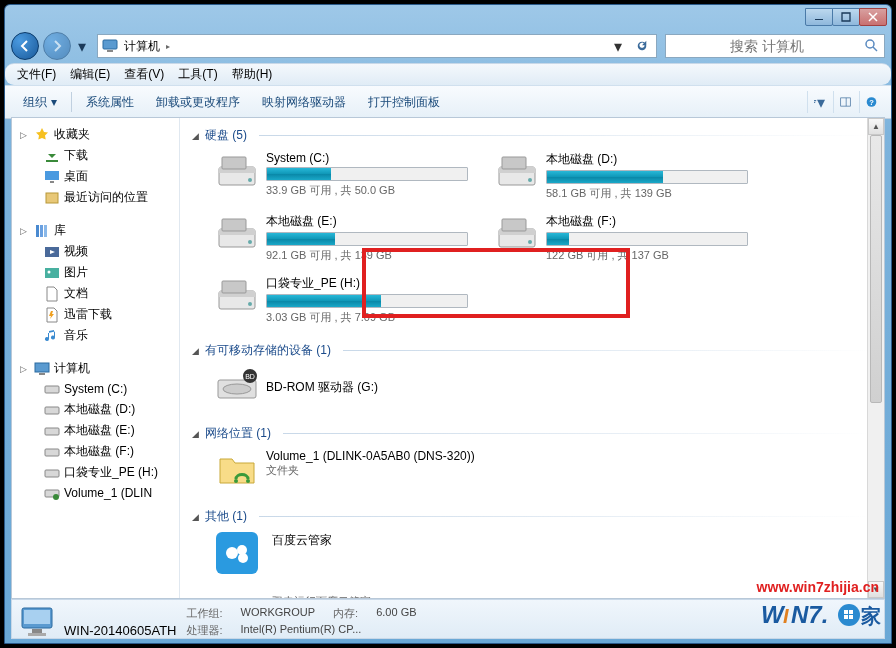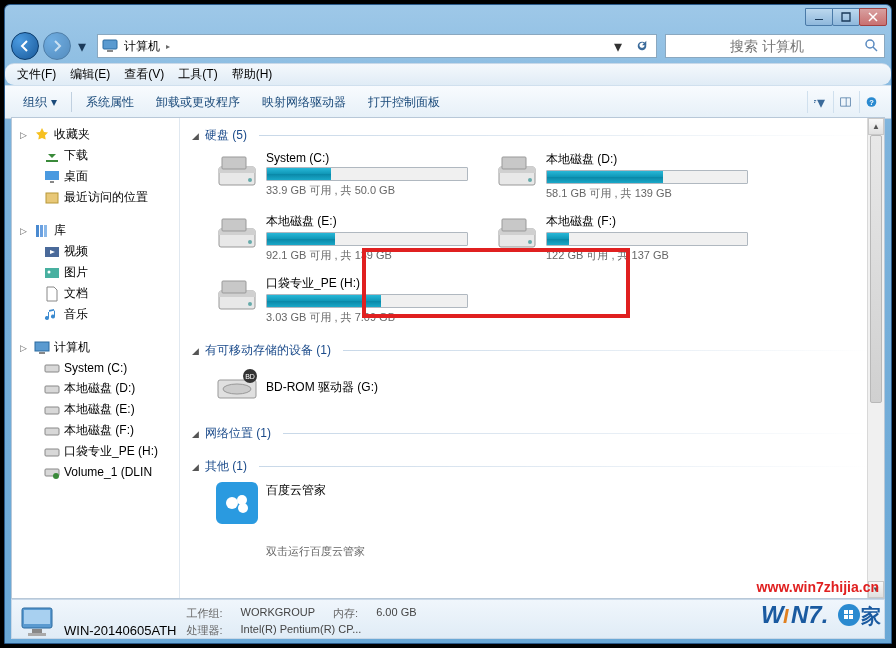--- a/index.html
+++ b/index.html
@@ -71,21 +71,21 @@
 .ritem .ricon2 { width: 42px; height: 42px; }
 .ritem .rname { font-size: 12px; }
 
 .folder { padding-left: 20px; }
 .fitem { display: flex; gap: 8px; padding: 4px; align-items: flex-start; cursor:pointer; }
 .fitem .ficon2 { width: 42px; height: 42px; }
 .fitem .finfo { font-size: 12px; }
 .fitem .fsub { color: #666; font-size: 11px; }
 
 .other { padding-left: 20px; }
-.oitem { display: flex; gap: 8px; padding: 4px; align-items: flex-start; cursor:pointer; }
+.oitem { display: flex; gap: 14px; padding: 4px; align-items: flex-start; cursor:pointer; }
 .oitem .oicon { width: 42px; height: 42px; background: #2a9ae0; border-radius: 6px; display:flex;align-items:center;justify-content:center; }
 .oitem .oinfo { font-size: 12px; }
 .oitem .osub { color: #666; font-size: 11px; margin-top: 45px; }
 
 .statusbar { position: absolute; left: 6px; right: 6px; bottom: 4px; height: 40px; background: linear-gradient(to bottom,#f0f6fc,#e0ecf6); border: 1px solid #c8d8e8; display: flex; align-items: flex-end; padding: 0 8px; gap: 10px; font-size: 11px; color: #444; }
 .statusbar .sicon2 { width: 34px; height: 34px; }
 .statusbar .sname { font-size: 13px; color: #000; }
 .statusbar .sgrid { display: grid; grid-template-columns: auto auto auto auto; gap: 2px 18px; }
 
 .watermark { position: absolute; right: 12px; bottom: 48px; font-size: 14px; color: #e02020; font-weight: bold; pointer-events:none; }
@@ -252,20 +252,27 @@
             <span>图片</span>
           </div>
         <div class="gitem">
             <svg class="gicon" viewBox="0 0 16 16">
               <path d="M3 1h7l3 3v11H3z" fill="#fff" stroke="#888"></path>
             </svg>
             <span>文档</span>
           </div>
         <div class="gitem">
             <svg class="gicon" viewBox="0 0 16 16">
+              <path d="M3 1h7l3 3v11H3z" fill="#fff" stroke="#888"></path>
+              <path d="M7 4l-2 5h2l-1 3 4-5H8l1-3z" fill="#f0a020"></path>
+            </svg>
+            <span>迅雷下载</span>
+          </div>
+        <div class="gitem">
+            <svg class="gicon" viewBox="0 0 16 16">
               <path d="M5 3v8a2 2 0 1 1-1-1.7V5l7-1.5v6a2 2 0 1 1-1-1.7V2z" fill="#3a8ad0"></path>
             </svg>
             <span>音乐</span>
           </div>
       </div>
 
       <div class="group">
         <div class="ghead">
             <span class="tw">▷</span>
             <svg class="gicon" viewBox="0 0 16 16">
@@ -421,20 +428,34 @@
           </div>
         </div>
       </div>
 
       <div class="section">
         <div class="shead">
             <span class="tw">◢</span>
             <span>网络位置 (1)</span>
             <div class="line"></div>
           </div>
+        <div class="folder">
+          <div class="fitem">
+            <svg class="ficon2" viewBox="0 0 42 42">
+                <path d="M4 10h12l3 4h19v20H4z" fill="#f8dc88" stroke="#c8a838"></path>
+                <path d="M20 30c0-6 12-6 12 0" fill="none" stroke="#3a9a3a" stroke-width="3"></path>
+                <circle cx="20" cy="32" r="2" fill="#3a9a3a"></circle>
+                <circle cx="32" cy="32" r="2" fill="#3a9a3a"></circle>
+              </svg>
+            <div class="finfo">
+              <div>Volume_1 (DLINK-0A5AB0 (DNS-320))</div>
+              <div class="fsub">文件夹</div>
+            </div>
+          </div>
+        </div>
       </div>
 
       <div class="section">
         <div class="shead">
             <span class="tw">◢</span>
             <span>其他 (1)</span>
             <div class="line"></div>
           </div>
         <div class="other">
           <div class="oitem">

